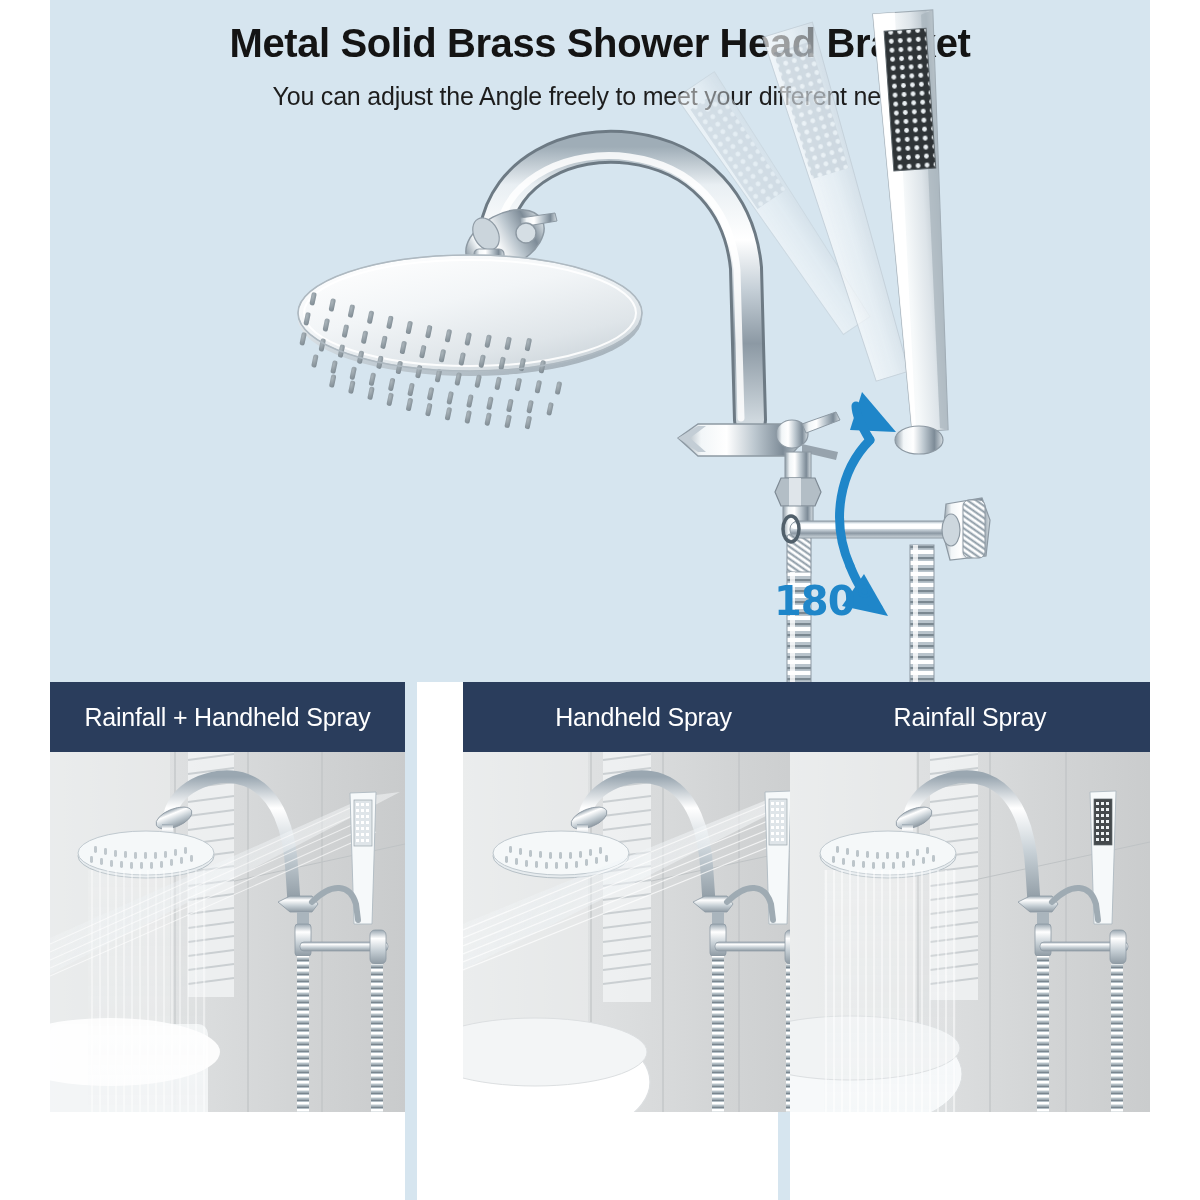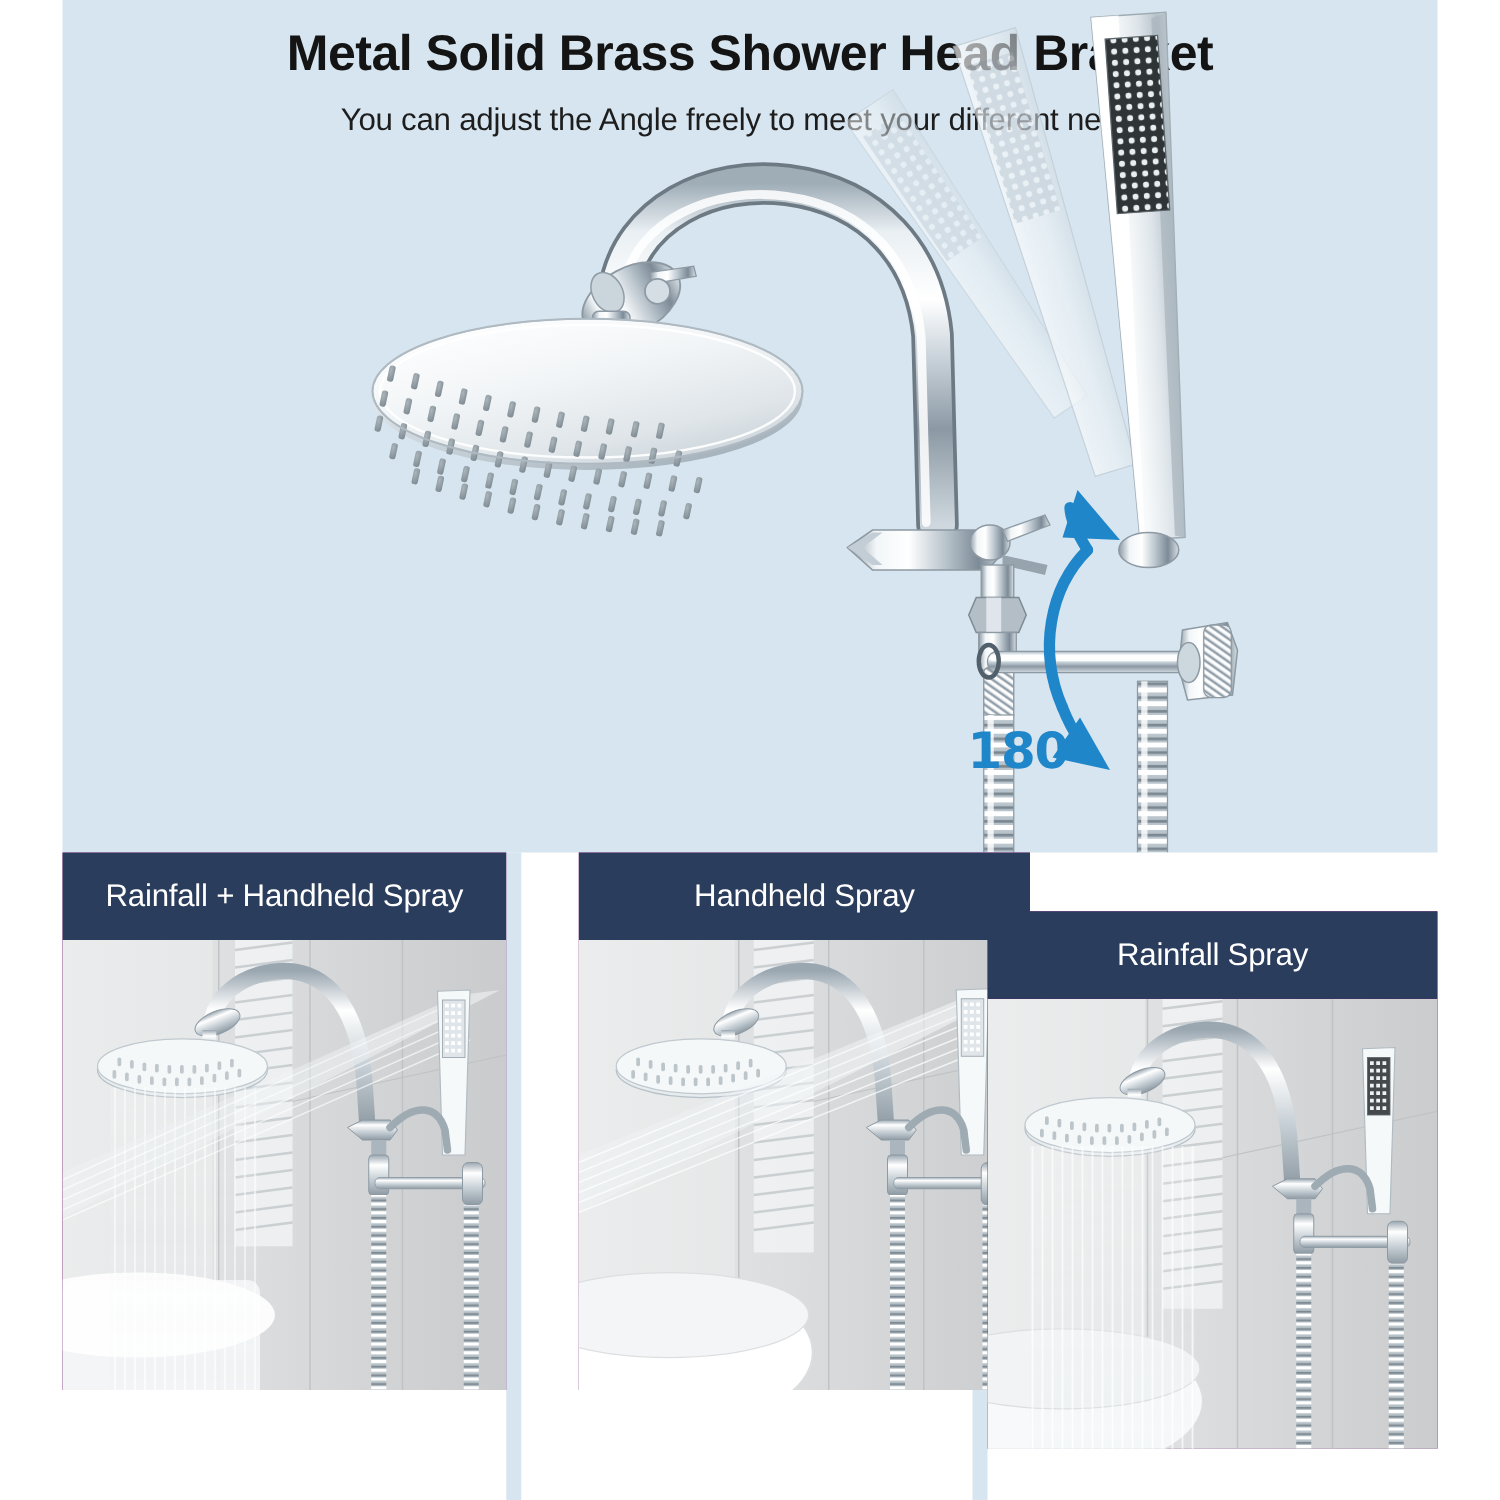--- a/index.html
+++ b/index.html
@@ -80,21 +80,21 @@
   
   .panel {
     position: absolute;
     top: 682px;
     height: 430px;
     overflow: hidden;
     background: #701a75;
   }
   #panel-0 { left: 50px;  width: 355px; }
   #panel-1 { left: 415px; width: 361px; margin-left: 48px; }
-  #panel-2 { left: 790px; width: 360px; margin-top: 47px; }
+  #panel-2 { left: 790px; width: 360px; }
 
   .panel-label {
     position: absolute;
     left: 0;
     top: 0;
     width: 100%;
     height: 70px;
     background: #2a3d5c;
     color: #ffffff;
     display: flex;

